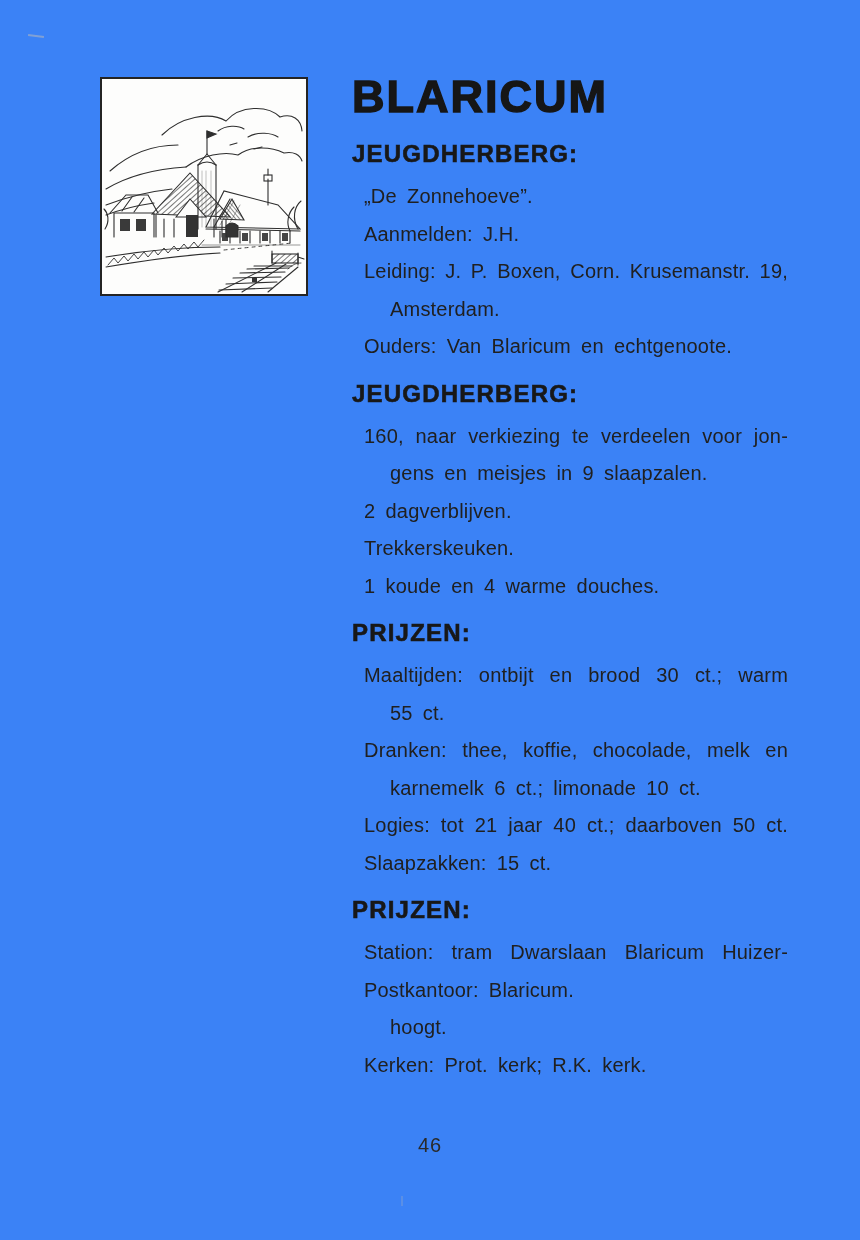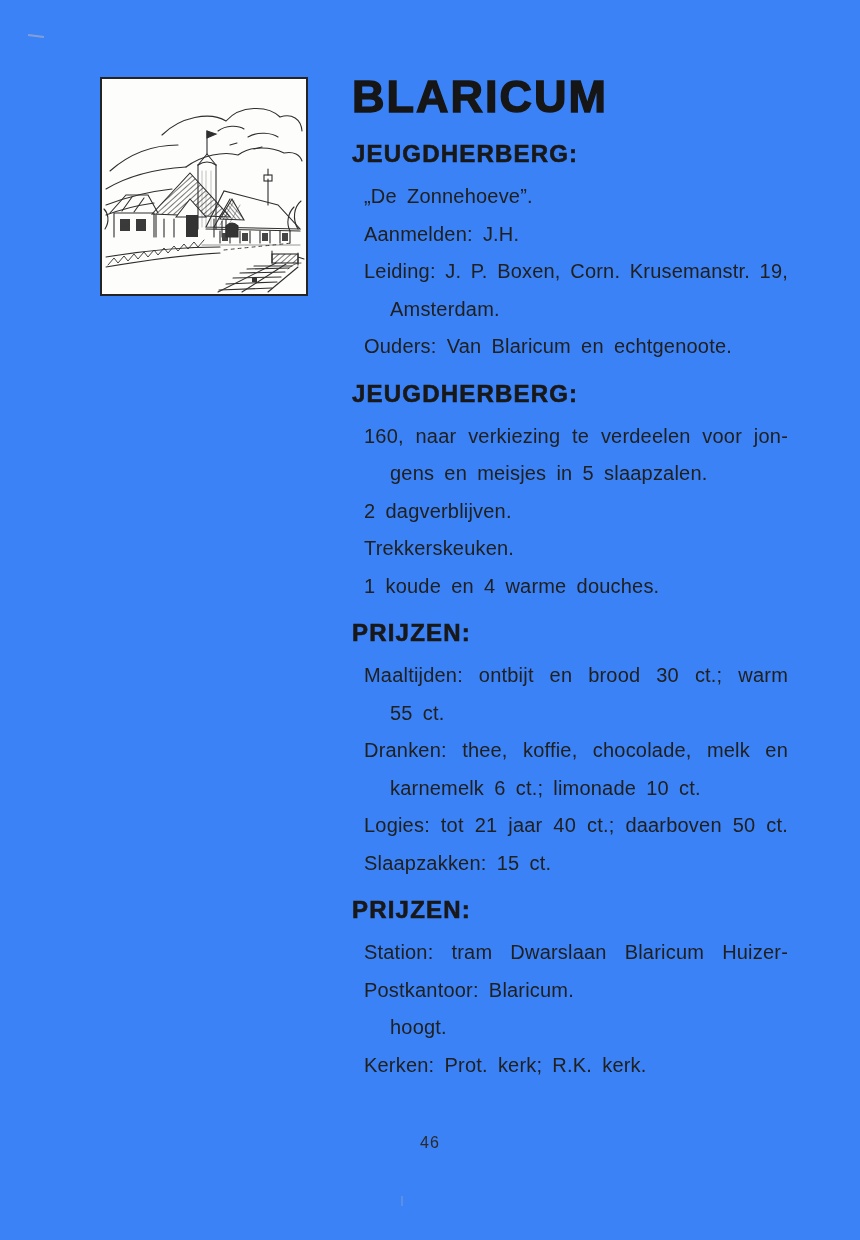--- a/index.html
+++ b/index.html
@@ -60,21 +60,21 @@
     white-space:normal;
     text-align:justify;
     text-align-last:justify;
     word-spacing:0.02em;
   }
   .ln.indent{padding-left:26px;}
 
   .pageno{
     position:absolute;left:0;right:0;top:1134px;
     text-align:center;
-    font-size:16px;color:#2a2a2a;
+    font-size:20px;color:#2a2a2a;
     letter-spacing:1px;
   }
 </style>
 </head>
 <body>
 
 <div class="page">
 
   <span class="speck s1"></span>
   <span class="speck s2"></span>
@@ -168,21 +168,21 @@
       <p class="ln">„De Zonnehoeve”.</p>
       <p class="ln">Aanmelden: J.H.</p>
       <p class="ln just">Leiding: J. P. Boxen, Corn. Krusemanstr. 19,</p>
       <p class="ln indent">Amsterdam.</p>
       <p class="ln">Ouders: Van Blaricum en echtgenoote.</p>
     </section>
 
     <section>
       <h2 class="head">JEUGDHERBERG:</h2>
       <p class="ln just">160, naar verkiezing te verdeelen voor jon-</p>
-      <p class="ln indent">gens en meisjes in 5 slaapzalen.</p>
+      <p class="ln indent">gens en meisjes in 9 slaapzalen.</p>
       <p class="ln">2 dagverblijven.</p>
       <p class="ln">Trekkerskeuken.</p>
       <p class="ln">1 koude en 4 warme douches.</p>
     </section>
 
     <section>
       <h2 class="head">PRIJZEN:</h2>
       <p class="ln just">Maaltijden: ontbijt en brood 30 ct.; warm</p>
       <p class="ln indent">55 ct.</p>
       <p class="ln just">Dranken: thee, koffie, chocolade, melk en</p>

